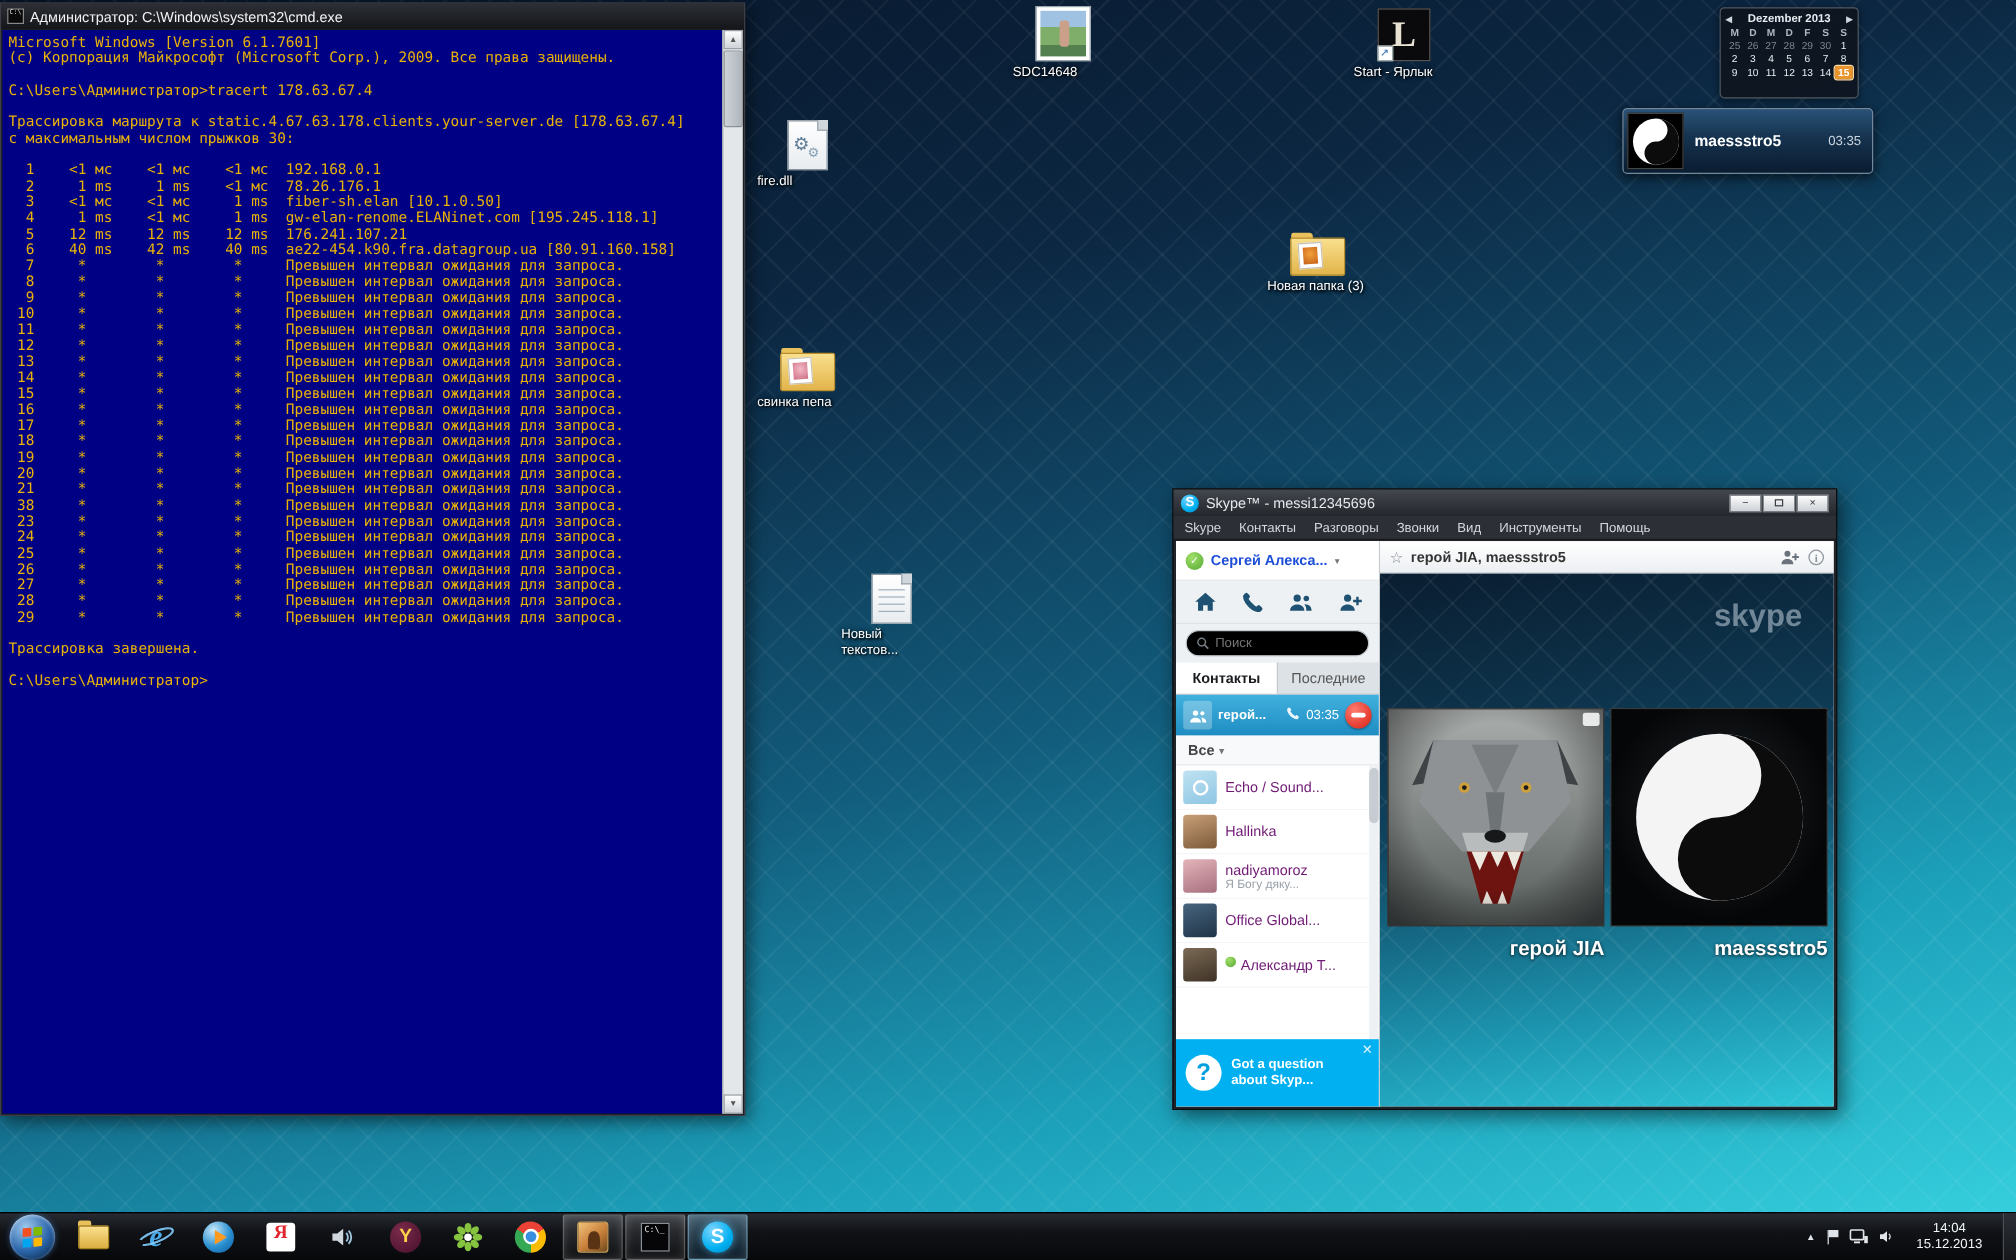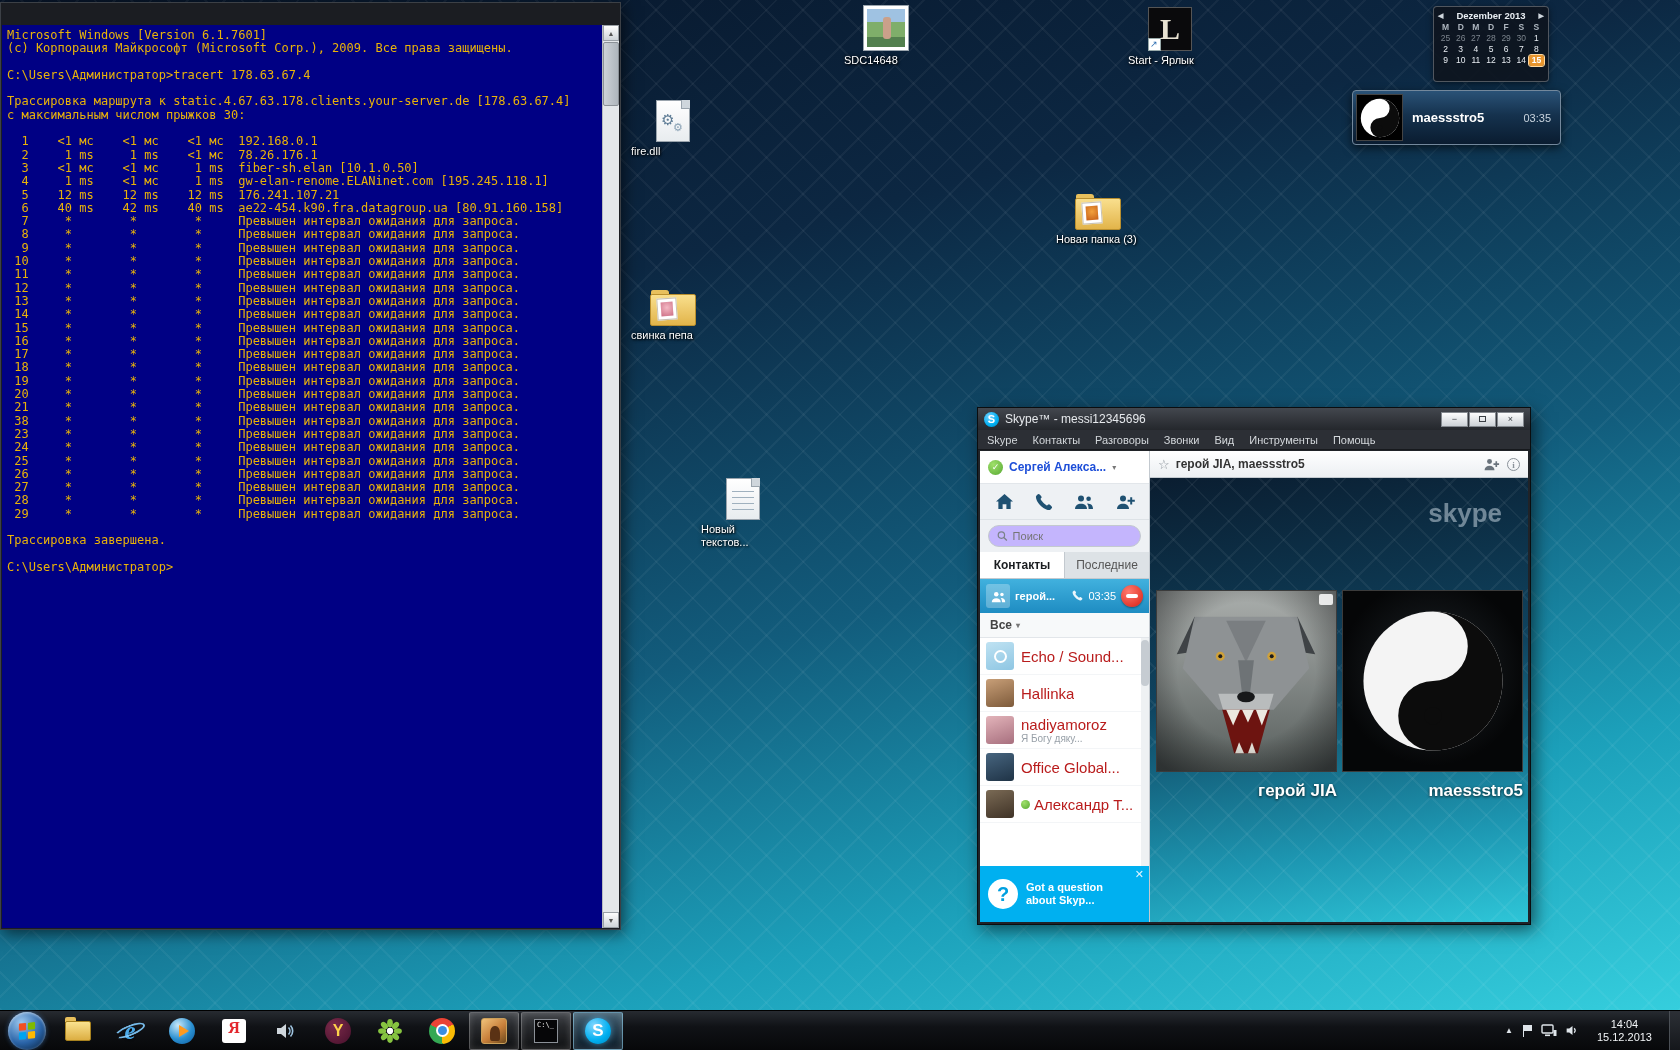--- a/index.html
+++ b/index.html
@@ -68,40 +68,40 @@
   .sk-menu span{color:#d4d8dc;font-size:11px}
   .sk-body{position:absolute;top:43px;left:2px;right:2px;bottom:2px;display:flex;background:#f0f2f4}
   .sk-left{width:170px;flex:none;display:flex;flex-direction:column;background:#f4f6f8;border-right:1px solid #c3c9cf}
   .sk-self{height:33px;display:flex;align-items:center;gap:6px;padding:0 8px;background:#fff;border-bottom:1px solid #e2e6ea}
   .st-green{width:15px;height:15px;border-radius:50%;background:radial-gradient(circle at 35% 30%,#9fe06a,#57a832);color:#fff;font-size:9px;text-align:center;line-height:15px;flex:none}
   .sk-self .nm{font-weight:bold;color:#1d4ed8;font-size:12px;white-space:nowrap;overflow:hidden}
   .caret{color:#777;font-size:8px}
   .sk-toolbar{height:36px;background:#eef1f4;border-bottom:1px solid #dde2e6;display:flex;align-items:center;justify-content:space-around;padding:0 4px}
   .sk-toolbar svg{fill:#1f5172}
   .sk-search{height:32px;background:#eef1f4;display:flex;align-items:center;padding:0 8px}
-  .sbox{flex:1;height:22px;background:#c4b5fd;border:1px solid #c3c9cf;border-radius:12px;display:flex;align-items:center;gap:5px;padding:0 8px}
+  .sbox{flex:1;height:22px;background:#000000;border:1px solid #c3c9cf;border-radius:12px;display:flex;align-items:center;gap:5px;padding:0 8px}
   .sbox input{border:0;outline:0;background:transparent;font-size:11px;color:#666;width:100%;font-family:"Liberation Sans",sans-serif}
   .sk-tabs{height:27px;display:flex;background:#dde2e6;border-bottom:1px solid #c3c9cf}
   .sk-tab{flex:1;text-align:center;font-size:12px;color:#555;line-height:26px}
   .sk-tab.active{background:#fff;color:#1a1d20;font-weight:bold;border-right:1px solid #c3c9cf}
   .sk-call{height:34px;background:linear-gradient(#41b1de,#1e8cc2);display:flex;align-items:center;gap:5px;padding:0 6px;color:#fff}
   .sk-call .grp{width:24px;height:24px;border-radius:3px;background:rgba(255,255,255,.28);display:flex;align-items:center;justify-content:center;flex:none}
   .sk-call .grp svg{fill:#fff}
   .sk-call .nm{font-size:11px;font-weight:bold;flex:1;white-space:nowrap;overflow:hidden}
   .sk-call .ph svg{fill:#eaf6fc}
   .sk-call .tm{font-size:11px}
   .btn-end{width:22px;height:22px;border-radius:50%;background:radial-gradient(circle at 35% 30%,#ff7a6e,#d81e12);display:flex;align-items:center;justify-content:center;flex:none;box-shadow:0 1px 2px rgba(0,0,0,.4)}
   .btn-end i{display:block;width:12px;height:4px;background:#fff;border-radius:2px}
   .sk-filter{height:25px;display:flex;align-items:center;gap:4px;padding:0 10px;background:#f7f9fa;border-bottom:1px solid #e2e6ea;font-size:12px;font-weight:bold;color:#444}
   .sk-list{flex:1;background:#fff;position:relative;overflow:hidden}
   .sk-row{height:37px;display:flex;align-items:center;gap:7px;padding:0 10px 0 6px;border-bottom:1px solid #f3f5f7}
   .avatar{width:28px;height:28px;border-radius:3px;flex:none;display:flex;align-items:center;justify-content:center}
   .echo-dot{width:13px;height:13px;border:2px solid #fff;border-radius:50%}
   .sk-row .col{display:flex;flex-direction:column;justify-content:center;overflow:hidden}
-  .sk-row .nm{font-size:15px;color:#b91c1c;white-space:nowrap;display:flex;align-items:center;gap:4px}
+  .sk-row .nm{font-size:12px;color:#701a75;white-space:nowrap;display:flex;align-items:flex-start;gap:4px}
   .sk-row .note{font-size:10px;color:#98a0a8;white-space:nowrap}
   .dot-on{width:9px;height:9px;border-radius:50%;background:radial-gradient(circle at 35% 30%,#9fe06a,#57a832);flex:none}
   .sk-scrollbar{position:absolute;top:0;right:0;bottom:0;width:8px;background:#eef1f3}
   .sk-thumb{position:absolute;top:2px;right:0;width:8px;height:46px;background:#c6ccd2;border-radius:4px}
   .sk-banner{height:56px;background:#00b0f0;display:flex;align-items:center;gap:8px;padding:0 8px;position:relative}
   .qmark{width:30px;height:30px;border-radius:50%;background:#fff;flex:none;position:relative}
   .qmark::after{content:"?";position:absolute;inset:0;text-align:center;line-height:30px;color:#00a0e0;font-weight:bold;font-size:20px}
   .sk-banner .txt{color:#fff;font-weight:bold;font-size:11px;line-height:13px;width:82px}
   .sk-banner .bx{position:absolute;top:2px;right:5px;color:#dff4ff;font-size:11px}
   .sk-right{flex:1;display:flex;flex-direction:column;min-width:0}
@@ -258,20 +258,24 @@
           <path fill="#0c0c0c" d="M50,2 a48,48 0 0,1 0,96 a24,24 0 0,1 0,-48 a24,24 0 0,0 0,-48"></path>
           <circle cx="50" cy="26" r="6" fill="#fff"></circle>
           <circle cx="50" cy="74" r="6" fill="#0c0c0c"></circle>
         </svg>
     </div>
     <div class="notif-name" data-interactable="false">maessstro5</div>
     <div class="notif-time" data-interactable="false">03:35</div>
   </div>
 
   <div class="cmd" data-interactable="false">
+    <div class="cmd-title" data-interactable="true">
+      <span class="cmd-sysicon" data-interactable="true"></span>
+      <span data-interactable="false">Администратор: C:\Windows\system32\cmd.exe</span>
+    </div>
     <div class="cmd-body" data-interactable="true">
       <div class="cline" data-interactable="false" style="">Microsoft Windows [Version 6.1.7601]</div>
         <div class="cline" data-interactable="false" style="">(c) Корпорация Майкрософт (Microsoft Corp.), 2009. Все права защищены.</div>
         <div class="cline" data-interactable="false" style=""></div>
         <div class="cline" data-interactable="false" style="">C:\Users\Администратор&gt;tracert 178.63.67.4</div>
         <div class="cline" data-interactable="false" style=""></div>
         <div class="cline" data-interactable="false" style="">Трассировка маршрута к static.4.67.63.178.clients.your-server.de [178.63.67.4]</div>
         <div class="cline" data-interactable="false" style="">с максимальным числом прыжков 30:</div>
         <div class="cline" data-interactable="false" style=""></div>
         <div class="cline" data-interactable="false" style="">  1    &lt;1 мс    &lt;1 мс    &lt;1 мс  192.168.0.1</div>

